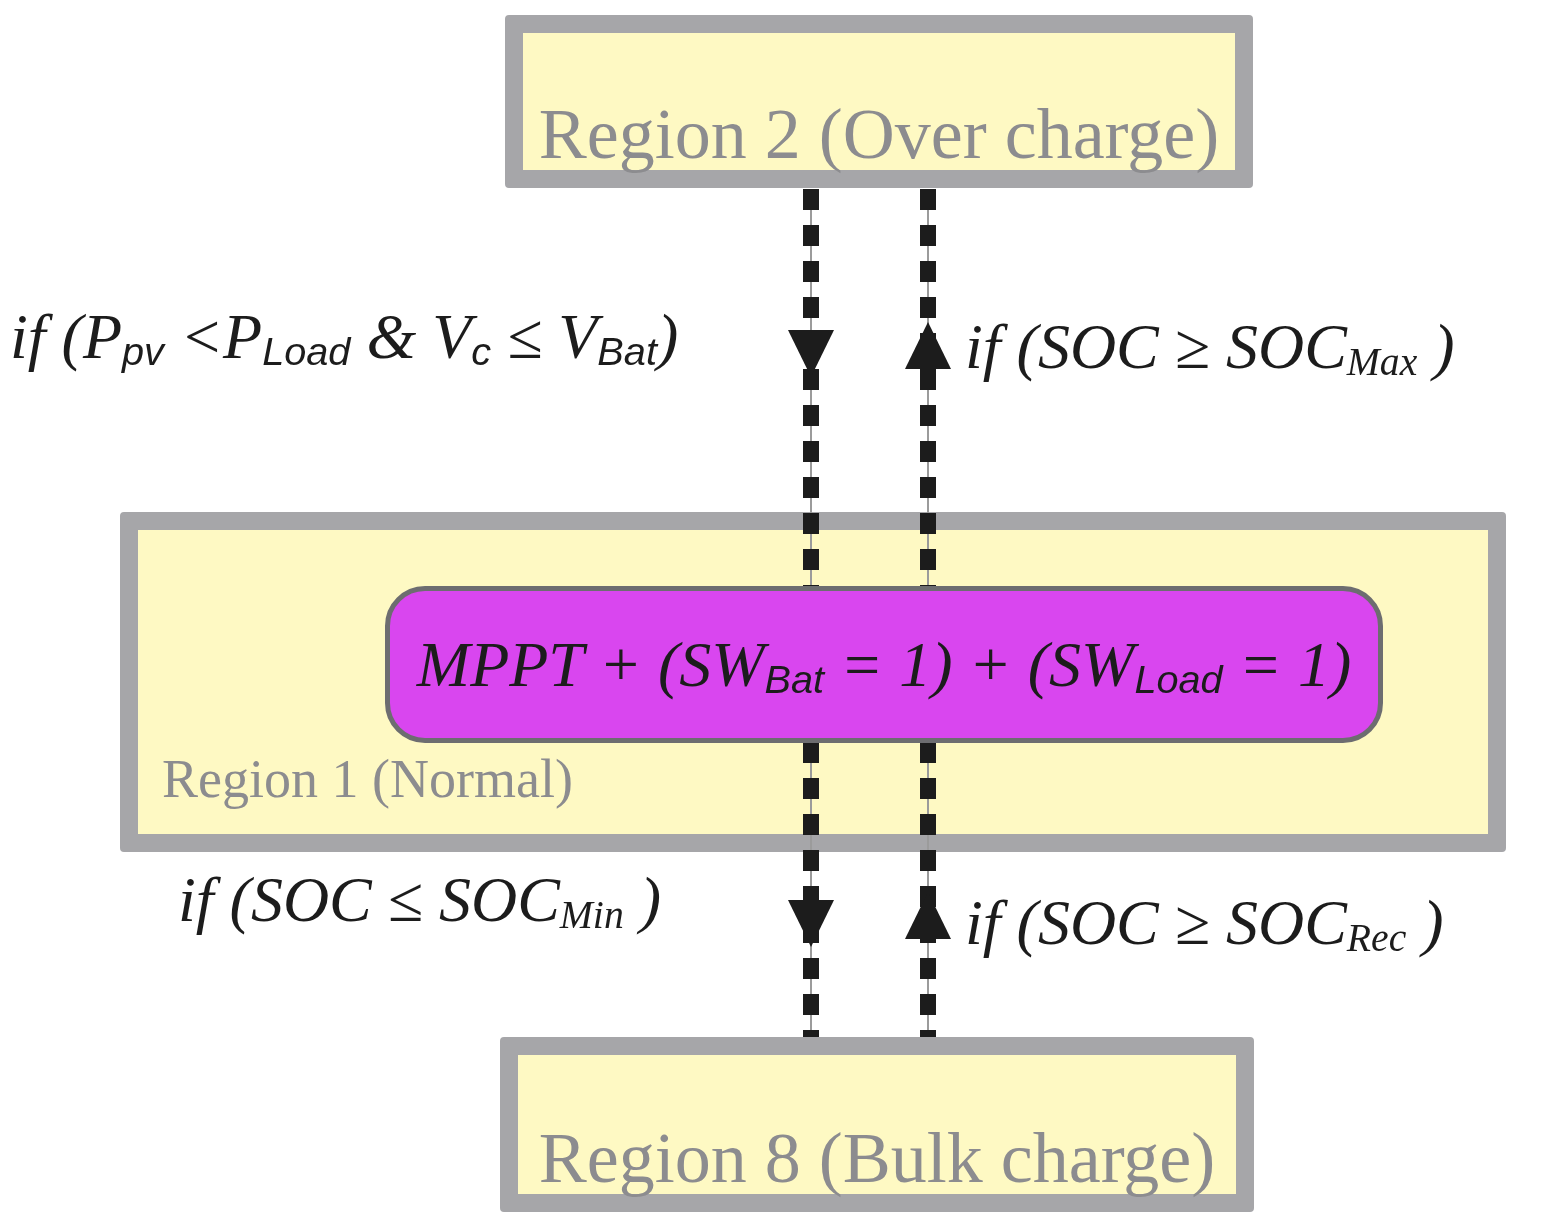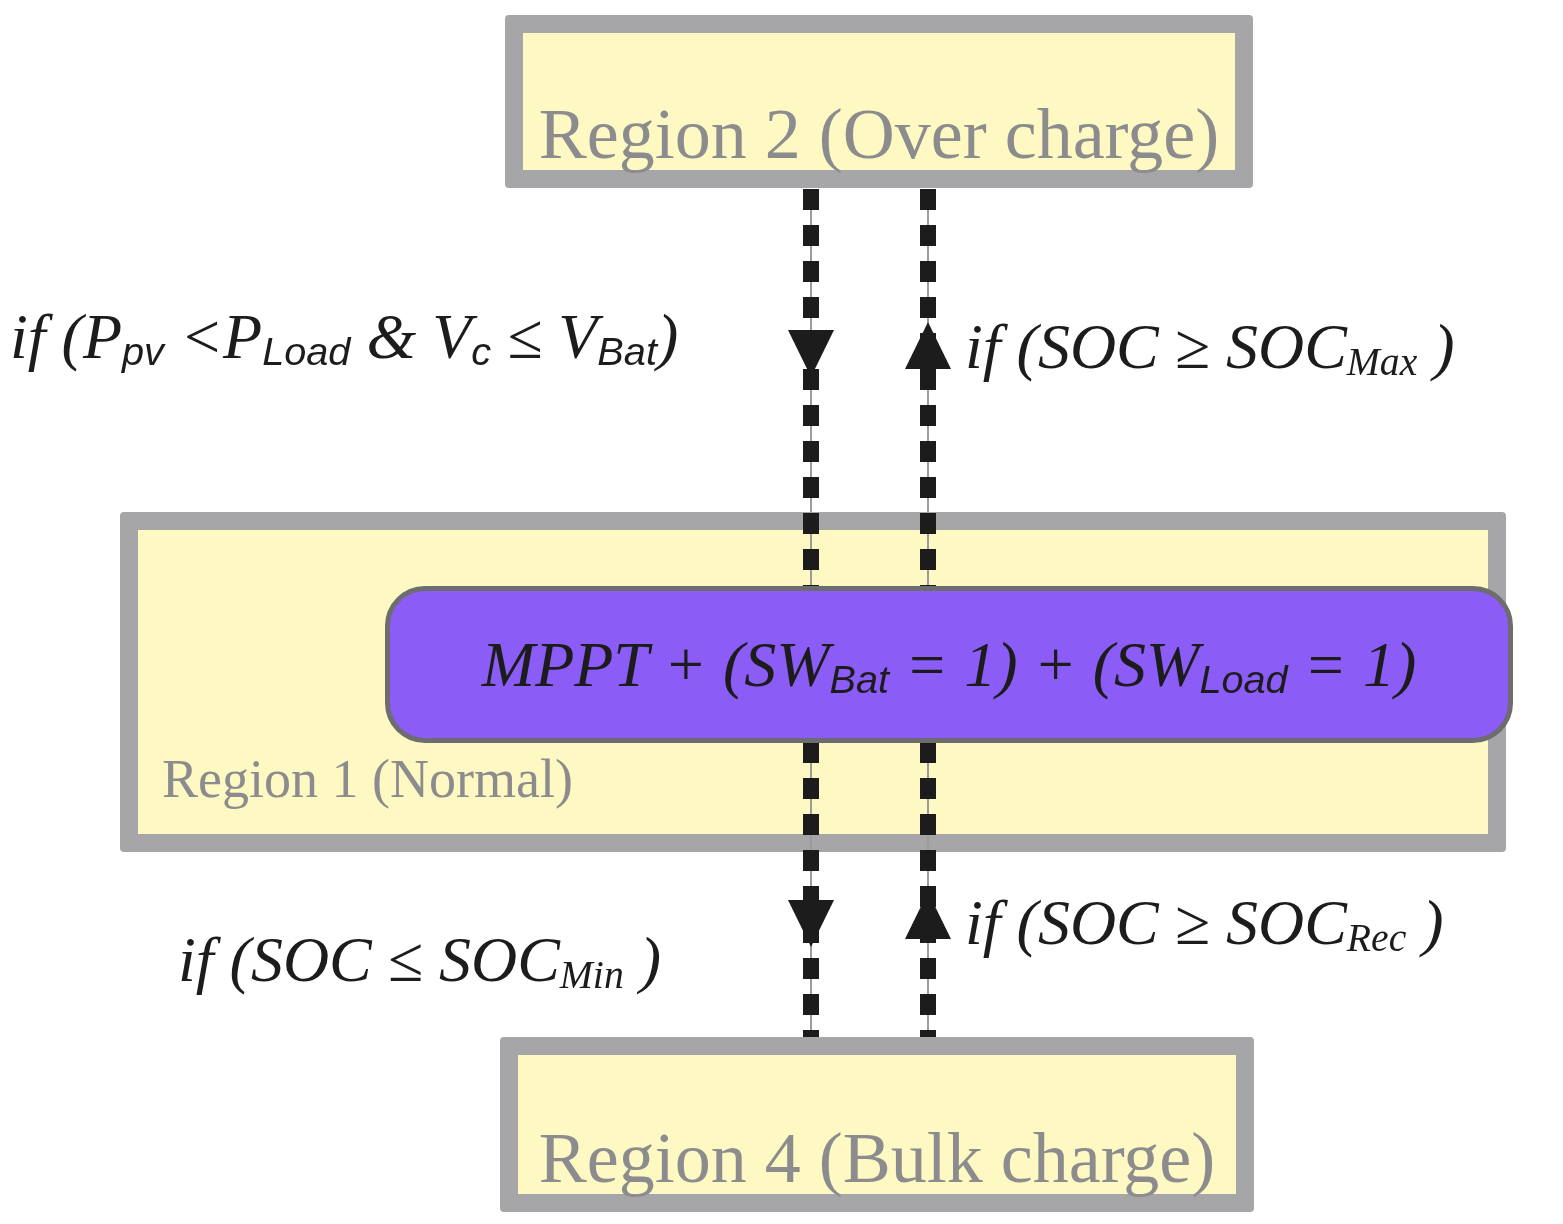--- a/index.html
+++ b/index.html
@@ -31,25 +31,25 @@
   #region3{left:500px;top:1037px;width:754px;height:175px;}
 
   #region1-label{
     position:absolute;left:162px;top:752px;
     color:var(--title_gray,#8c8c8f);
     font-size:54px;line-height:1;white-space:nowrap;
   }
 
   
   #mppt-box{
-    position:absolute;left:385px;top:586px;width:1128px;height:157px;
+    position:absolute;left:385px;top:586px;width:998px;height:157px;
     box-sizing:border-box;
     border:5px solid var(--inner_border,#6d6d70);
     border-radius:40px;
-    background:#8b5cf6;
+    background:#d946ef;
     display:flex;align-items:center;justify-content:center;
   }
   #mppt-box .formula{
     font-style:italic;
     font-size:64px;
     color:var(--text_black,#1c1c1c);
     white-space:nowrap;
     line-height:1;
   }
 
@@ -57,21 +57,21 @@
   .cond{
     position:absolute;
     font-style:italic;
     font-size:64px;
     color:var(--text_black,#1c1c1c);
     white-space:nowrap;
     line-height:1;
   }
   #cond-top-left{left:10px;top:305px;}
   #cond-top-right{left:965px;top:315px;}
-  #cond-bottom-left{left:178px;top:928px;}
+  #cond-bottom-left{left:178px;top:868px;}
   #cond-bottom-right{left:965px;top:891px;}
 
   sub{
     font-size:0.62em;
     line-height:0;
     position:relative;
     top:0.18em;
     vertical-align:baseline;
   }
   sub.sans{font-family:Liberation Sans, sans-serif;font-style:italic;}
@@ -139,14 +139,14 @@
 <div id="arrow-top-left" class="arrow down"></div>
 <div id="arrow-top-right" class="arrow up"></div>
 <div id="arrow-bottom-left" class="arrow down"></div>
 <div id="arrow-bottom-right" class="arrow up"></div>
 
 <div id="mppt-box">
   <span class="formula">MPPT + (SW<sub class="sans">Bat</sub> = 1) + (SW<sub class="sans">Load</sub> = 1)</span>
 </div>
 
 <div id="region3" class="state-box">
-  <span class="title">Region 4 (Bulk charge)</span>
+  <span class="title">Region 8 (Bulk charge)</span>
 </div>
 
 </body></html>

